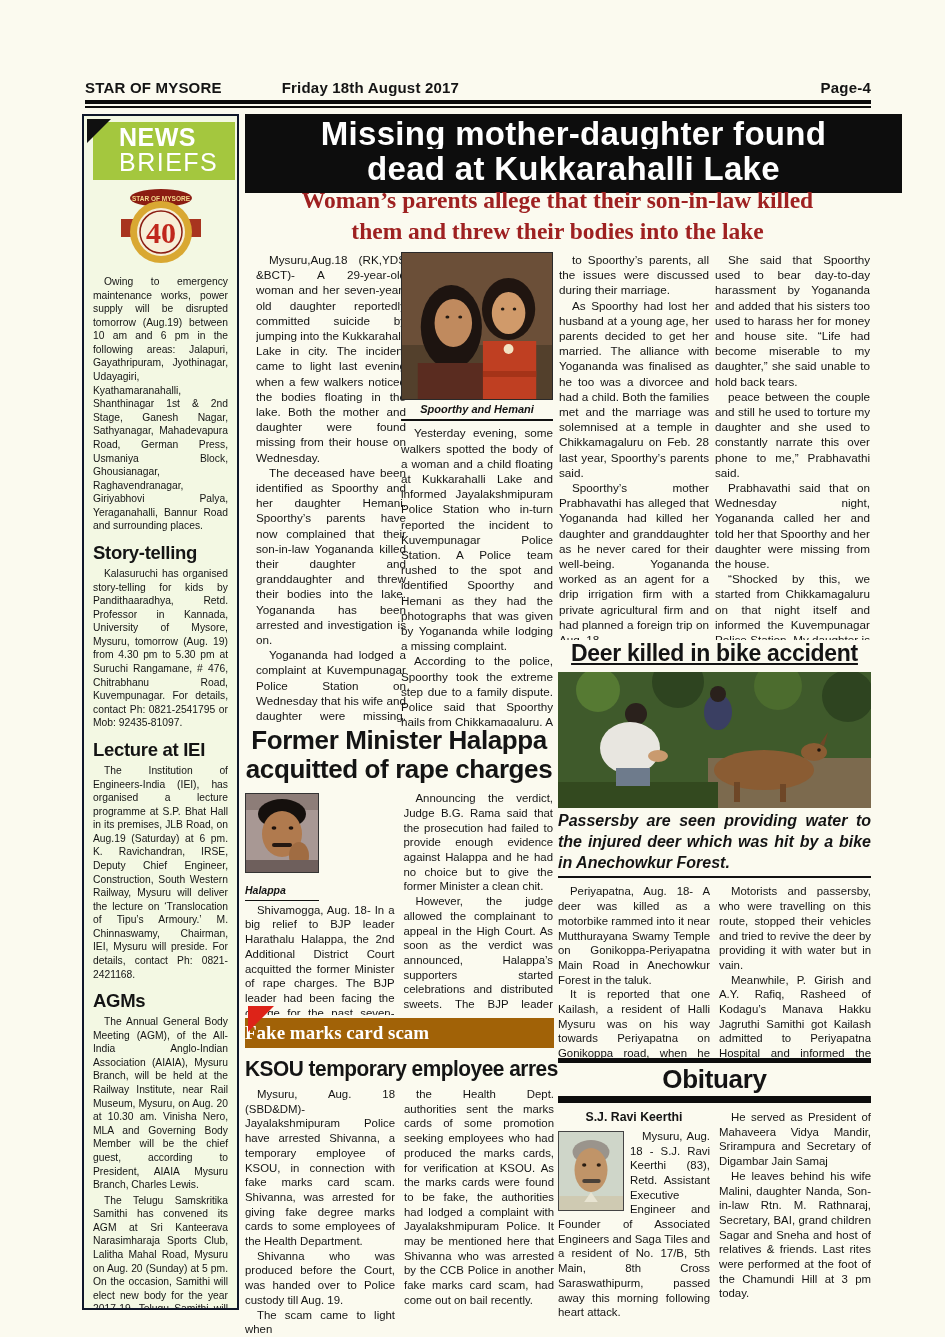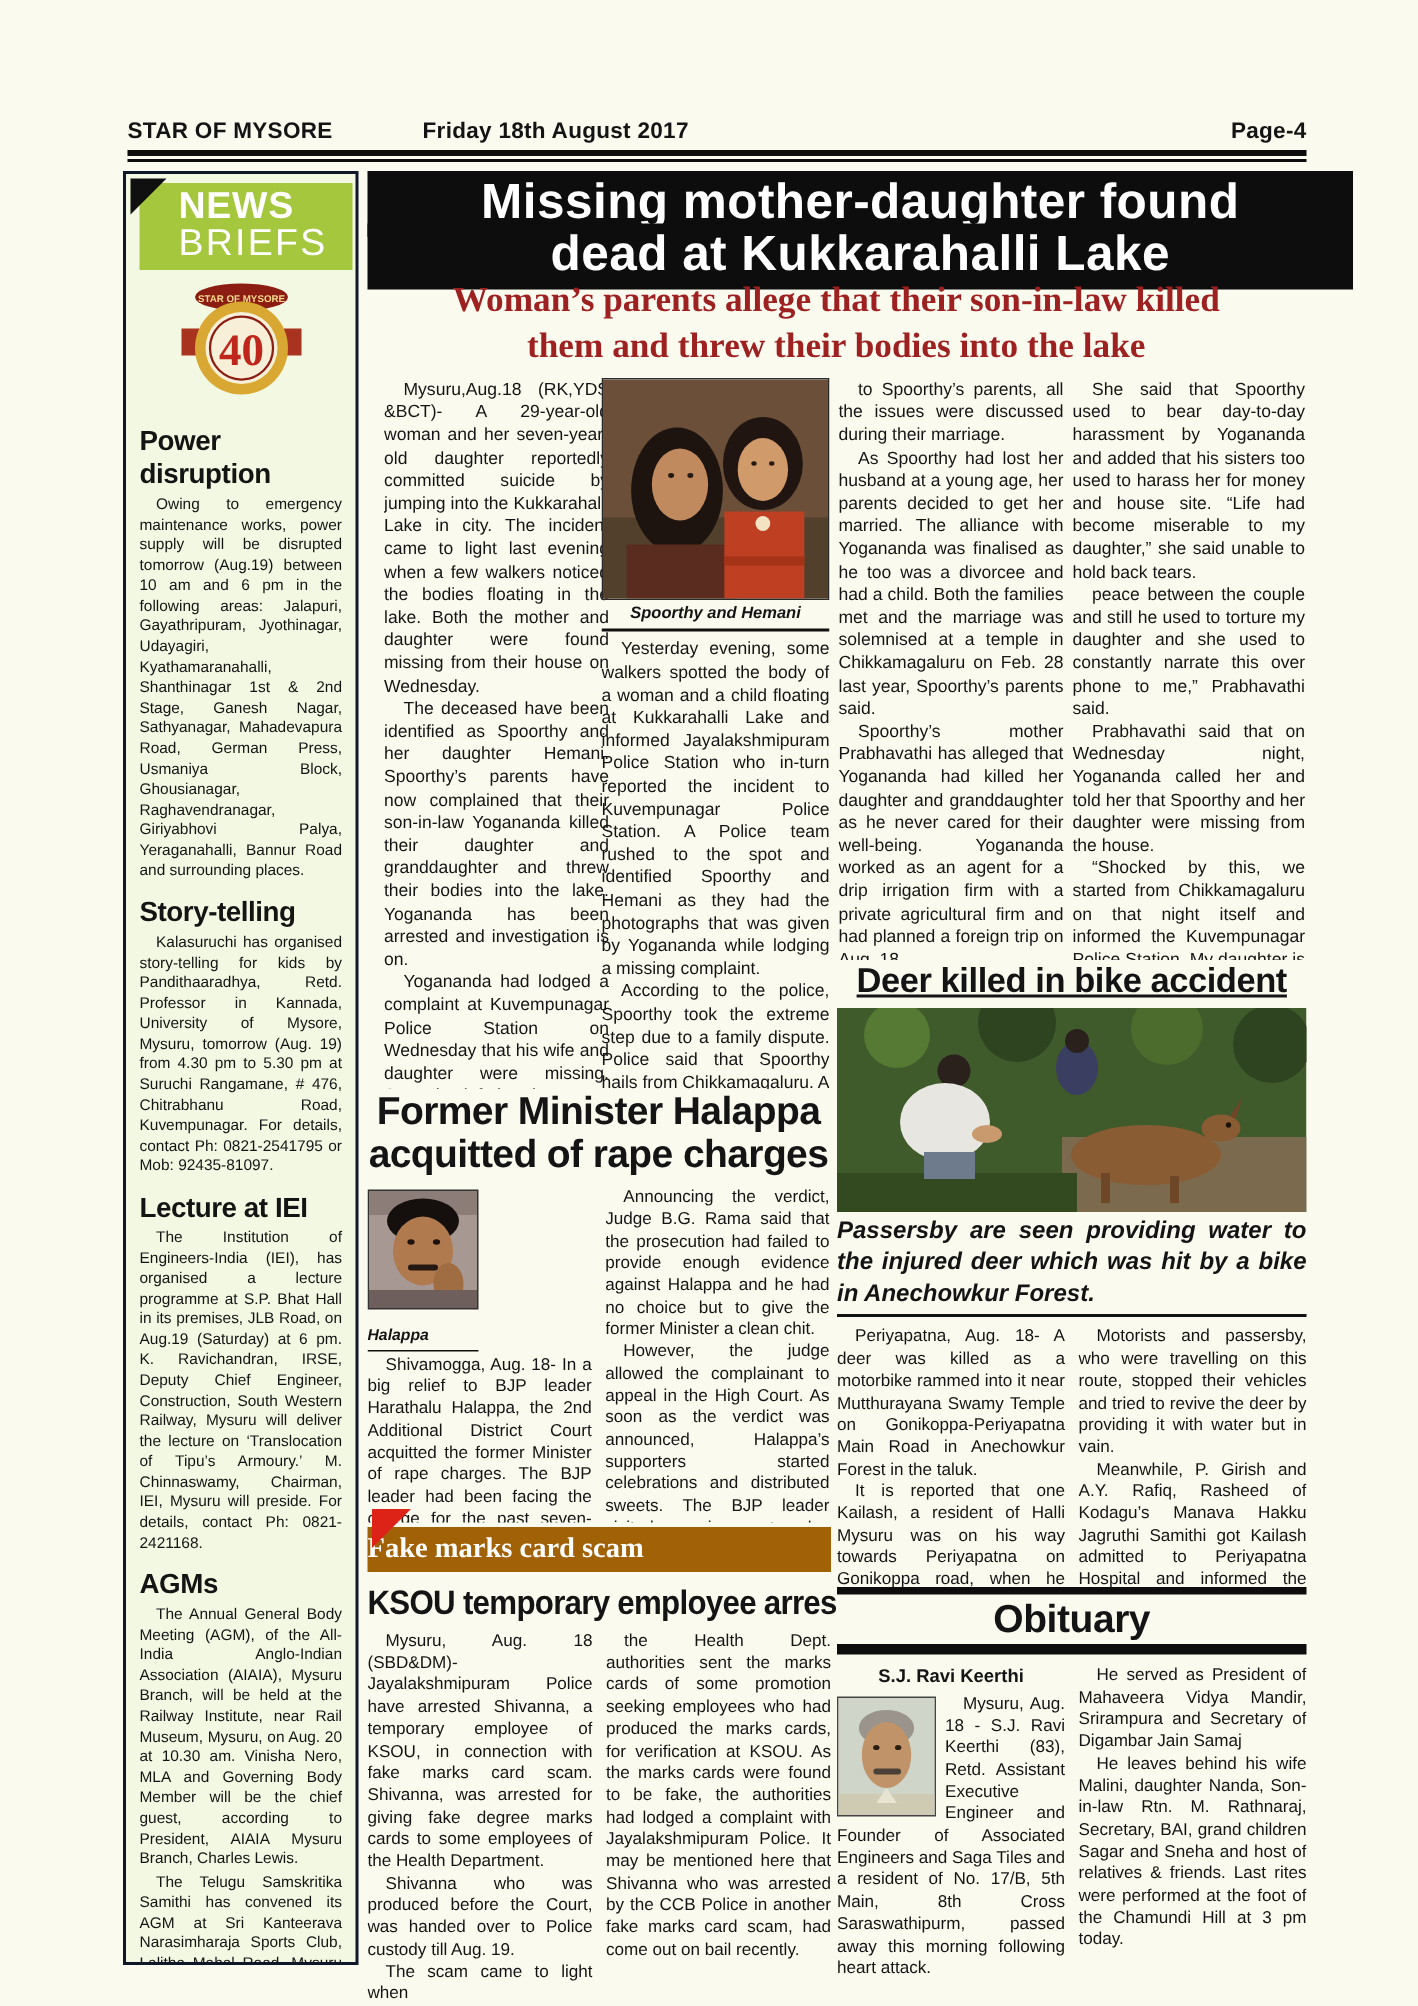--- a/index.html
+++ b/index.html
@@ -104,21 +104,20 @@
       <ellipse cx="41" cy="13" rx="31" ry="9" fill="#8b1d12"></ellipse>
       <text x="41" y="16" font-size="6.5" fill="#f3d98d" text-anchor="middle" font-weight="bold">STAR OF MYSORE</text>
       <circle cx="41" cy="47" r="31" fill="#d9a832"></circle>
       <circle cx="41" cy="47" r="24" fill="#f7efd8"></circle>
       <circle cx="41" cy="47" r="21" fill="none" stroke="#8b1d12" stroke-width="1.5"></circle>
       <text x="41" y="58" font-size="30" font-weight="bold" fill="#c0271c" text-anchor="middle" font-family="Liberation Serif, serif">40</text>
     </svg>
   </div>
 
   <div class="sb-sec">
-    <h3>Power disruption</h3>
     <p>Owing to emergency maintenance works, power supply will be disrupted tomorrow (Aug.19) between 10 am and 6 pm in the following areas: Jalapuri, Gayathripuram, Jyothinagar, Udayagiri, Kyathamaranahalli, Shanthinagar 1st &amp; 2nd Stage, Ganesh Nagar, Sathyanagar, Mahadevapura Road, German Press, Usmaniya Block, Ghousianagar, Raghavendranagar, Giriyabhovi Palya, Yeraganahalli, Bannur Road and surrounding places.</p>
   </div>
   <div class="sb-sec">
     <h3>Story-telling</h3>
     <p>Kalasuruchi has organised story-telling for kids by Pandithaaradhya, Retd. Professor in Kannada, University of Mysore, Mysuru, tomorrow (Aug. 19) from 4.30 pm to 5.30 pm at Suruchi Rangamane, # 476, Chitrabhanu Road, Kuvempunagar. For details, contact Ph: 0821-2541795 or Mob: 92435-81097.</p>
   </div>
   <div class="sb-sec">
     <h3>Lecture at IEI</h3>
     <p>The Institution of Engineers-India (IEI), has organised a lecture programme at S.P. Bhat Hall in its premises, JLB Road, on Aug.19 (Saturday) at 6 pm. K. Ravichandran, IRSE, Deputy Chief Engineer, Construction, South Western Railway, Mysuru will deliver the lecture on ‘Translocation of Tipu’s Armoury.’ M. Chinnaswamy, Chairman, IEI, Mysuru will preside. For details, contact Ph: 0821-2421168.</p>
   </div>

